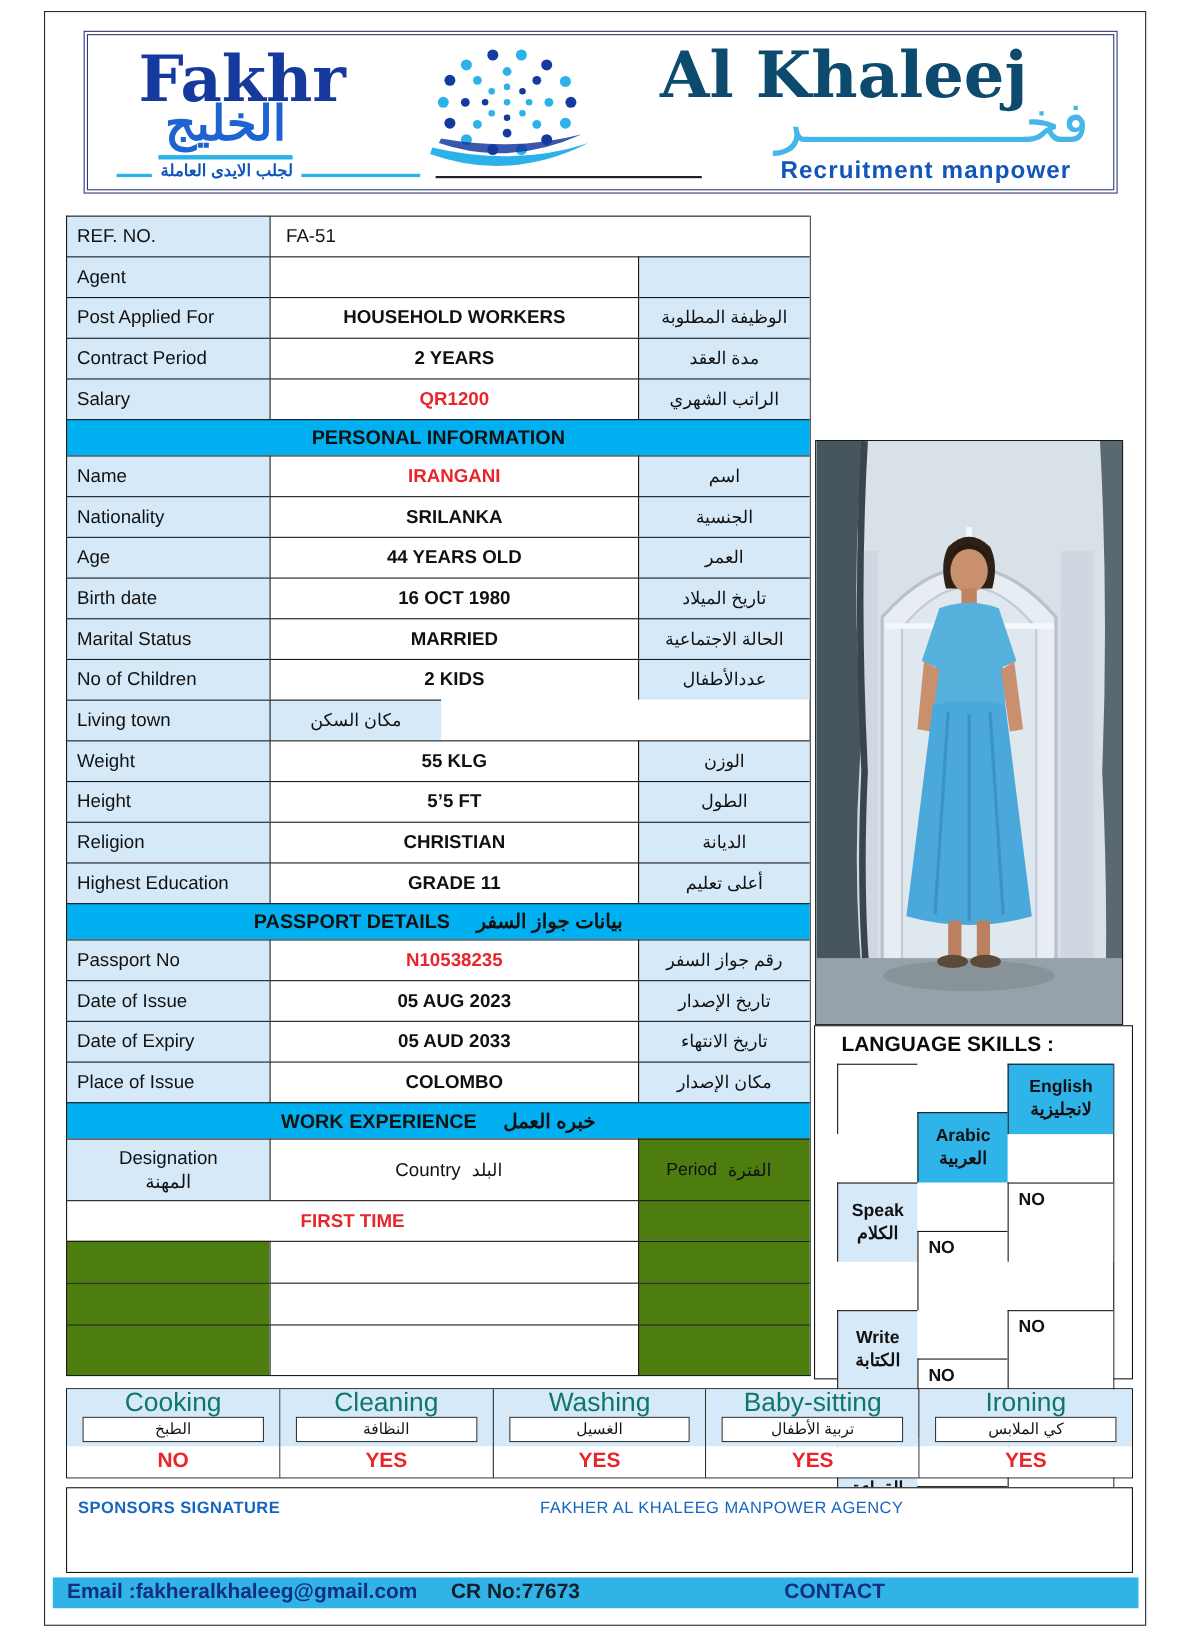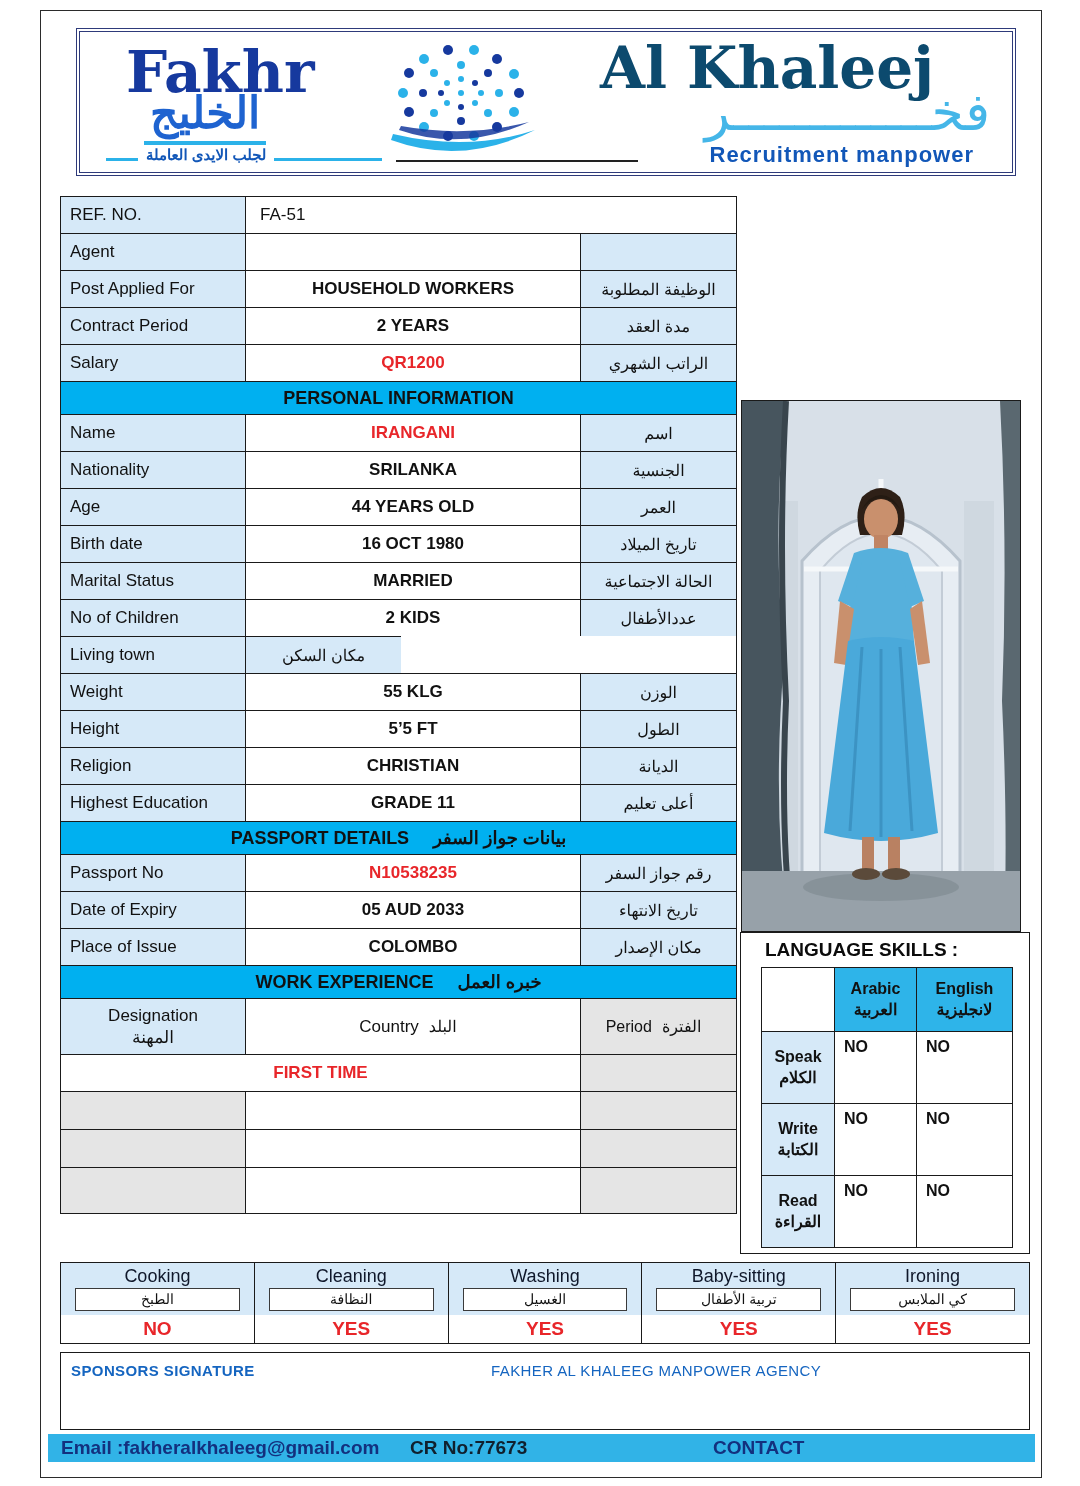--- a/index.html
+++ b/index.html
@@ -23,53 +23,53 @@
 
   
   .formtable{position:absolute;left:60px;top:196px;width:676px;border-right:1px solid #1a1a1a;border-bottom:1px solid #1a1a1a;font-size:17px;}
   .trow{display:flex;}
   .cell{border-left:1px solid #1a1a1a;border-top:1px solid #1a1a1a;box-sizing:border-box;display:flex;align-items:center;justify-content:center;background:#fff;}
   .h37{height:37px;} .hsec{height:33px;} .h56{height:56px;} .h38{height:38px;} .h46{height:46px;}
   .c-lbl{width:185px;background:#d6e9f8;justify-content:flex-start;padding-left:9px;}
   .c-val{width:335px;font-weight:bold;}
   .c-ar{width:156px;background:#d6e9f8;font-size:16px;}
   .c-wide{width:491px;justify-content:flex-start;padding-left:14px;}
-  .c-white{background:#e5e5e5;}
+  .c-white{background:#4d7c0f;}
   .sec{width:676px;background:#00b0f0;font-weight:bold;font-size:18px;gap:16px;}
   .sec span{margin:0 4px;}
   .c-desig{justify-content:center;padding-left:0;text-align:center;line-height:1.25;}
   .c-plain{font-weight:normal;}
   .arinline{margin-right:10px;margin-left:10px;font-size:16px;}
   .c-first{width:520px;font-weight:bold;}
   .red{color:#e8262a;}
 
   
   .photo-box{position:absolute;left:741px;top:400px;width:278px;height:530px;border:1px solid #1a1a1a;overflow:hidden;background:#d8e0e8;}
 
   
   .langbox{position:absolute;left:740px;top:932px;width:290px;height:322px;border:1px solid #1a1a1a;background:#fff;box-sizing:border-box;}
   .langtitle{position:absolute;left:24px;top:6px;font-size:19px;font-weight:bold;color:#0b0b0b;}
   .langtable{position:absolute;left:20px;top:34px;width:251px;border-right:1px solid #1a1a1a;border-bottom:1px solid #1a1a1a;font-size:16px;}
   .lrow{display:flex;}
   .lcell{border-left:1px solid #1a1a1a;border-top:1px solid #1a1a1a;box-sizing:border-box;background:#fff;display:flex;flex-direction:column;align-items:center;justify-content:center;line-height:1.3;}
   .lrow > .lcell:nth-child(1){width:73px;}
-  .lrow > .lcell:nth-child(2){width:82px;}
+  .lrow > .lcell:nth-child(2){width:82px;margin-top:44px;}
   .lrow > .lcell:nth-child(3){width:96px;}
   .lhead .lcell{height:64px;}
   .lbody .lcell{height:72px;}
   .lh{background:#2eb4e9;font-weight:bold;}
   .llbl{background:#d6e9f8;font-weight:bold;}
   .lval{align-items:flex-start;justify-content:flex-start;padding:5px 0 0 9px;font-weight:bold;}
 
   
   .skills{position:absolute;left:60px;top:1262px;width:970px;height:82px;display:flex;border:1px solid #1a1a1a;box-sizing:border-box;}
   .skill{flex:1;border-left:1px solid #1a1a1a;display:flex;flex-direction:column;}
   .skill:first-child{border-left:none;}
   .skill-top{background:#d6e9f8;padding:1px 0 4px 0;}
-  .skill-name{height:24px;line-height:24px;text-align:center;font-size:18px;color:#0f172a;}
+  .skill-name{height:24px;line-height:24px;text-align:center;font-size:24px;color:#0f766e;}
   .skill-arbox{margin:0 14px;background:#fff;border:1px solid #3a3a3a;height:21px;line-height:21px;text-align:center;font-size:14px;}
   .skill-val{flex:1;background:#fff;text-align:center;font-weight:bold;font-size:19px;color:#e8262a;display:flex;align-items:center;justify-content:center;}
 
   
   .sigbox{position:absolute;left:60px;top:1352px;width:970px;height:78px;border:1px solid #1a1a1a;box-sizing:border-box;background:#fff;}
   .sig-left{position:absolute;left:10px;top:9px;color:#1565c0;font-size:15px;font-weight:bold;letter-spacing:.4px;}
   .sig-right{position:absolute;left:430px;top:9px;color:#1565c0;font-size:15px;font-weight:normal;letter-spacing:.4px;}
 
   
   .footerbar{position:absolute;left:48px;top:1434px;width:987px;height:28px;background:#31b3e7;}
@@ -230,20 +230,25 @@
       <span dir="rtl">بيانات جواز السفر</span>
     </div>
   </div>
 
   <div class="trow h37">
     <div class="cell c-lbl">Passport No</div>
     <div class="cell c-val red">N10538235</div>
     <div class="cell c-ar" dir="rtl">رقم جواز السفر</div>
   </div>
   <div class="trow h37">
+    <div class="cell c-lbl">Date of Issue</div>
+    <div class="cell c-val">05 AUG 2023</div>
+    <div class="cell c-ar" dir="rtl">تاريخ الإصدار</div>
+  </div>
+  <div class="trow h37">
     <div class="cell c-lbl">Date of Expiry</div>
     <div class="cell c-val">05 AUD 2033</div>
     <div class="cell c-ar" dir="rtl">تاريخ الانتهاء</div>
   </div>
   <div class="trow h37">
     <div class="cell c-lbl">Place of Issue</div>
     <div class="cell c-val">COLOMBO</div>
     <div class="cell c-ar" dir="rtl">مكان الإصدار</div>
   </div>
 

